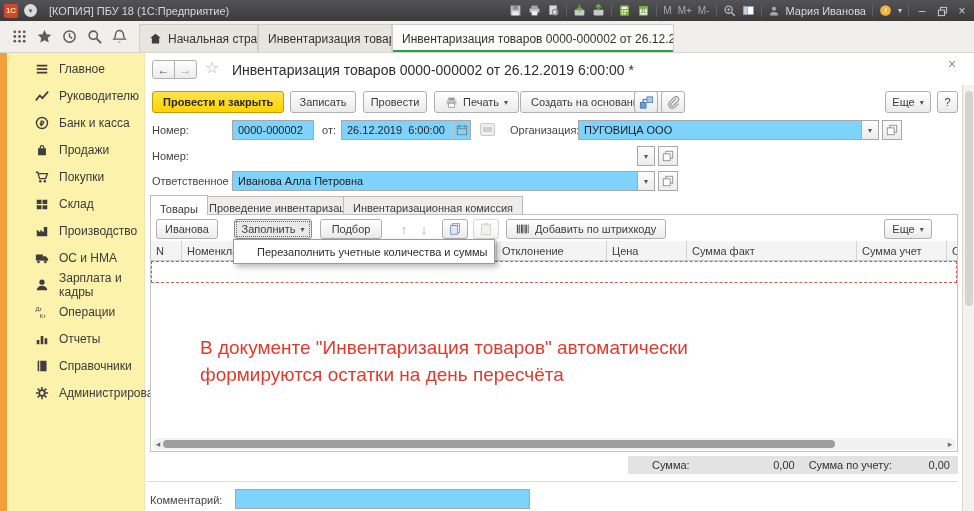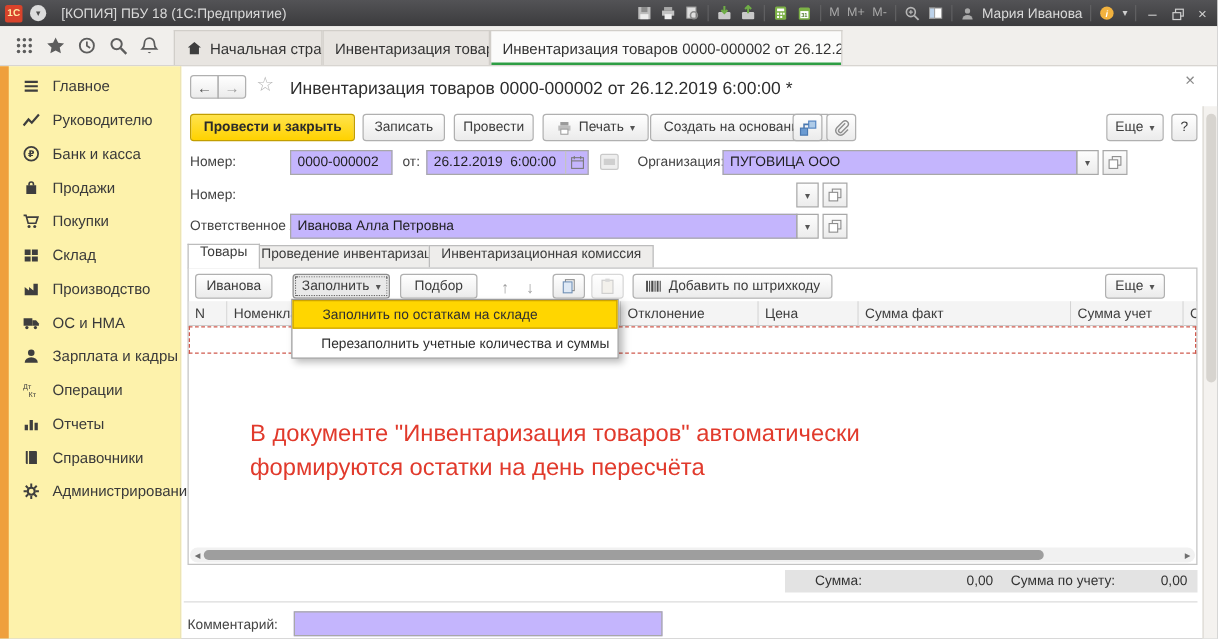--- a/index.html
+++ b/index.html
@@ -20,36 +20,36 @@
 
   
   #tabbar{position:absolute;left:0;top:21px;width:974px;height:32px;background:#f1efec;border-bottom:1px solid #d8d5d1;display:flex;align-items:flex-end}
   #quickicons{display:flex;align-items:center;gap:10px;padding:0 12px 8px 12px}
   .qico svg{fill:#5d5d5d}
   .tab{height:28px;display:flex;align-items:center;gap:6px;padding:0 9px;background:#e8e5e1;border:1px solid #d1cec9;border-bottom:none;font-size:12px;color:#333;white-space:nowrap;overflow:hidden}
   .tab.active{background:#fbfbfa;box-shadow:inset 0 -2px 0 #2e9e44}
 
   
   #sidebar{position:absolute;left:0;top:53px;width:145px;height:458px;background:#fdf2ab;border-left:7px solid #efa03d;border-right:1px solid #ece4b4;padding-top:2px}
-  .side-item{display:flex;align-items:center;gap:10px;height:27px;padding-left:11px;font-size:12px;color:#3a3a3a}
+  .side-item{display:flex;align-items:center;gap:10px;height:27px;padding-left:28px;font-size:12px;color:#3a3a3a}
   .side-item svg{fill:#3e3e3e;flex:none}
 
   
   .btn{position:absolute;display:flex;align-items:center;justify-content:center;gap:5px;height:22px;padding:0 10px;background:linear-gradient(#ffffff,#ebebeb);border:1px solid #b0b0b0;border-radius:3px;color:#3c3c3c;font-size:11px}
   .btn.small{height:20px;padding:0 9px}
   .btn.primary{background:linear-gradient(#ffe34d,#ffd200);border-color:#c29e00;font-weight:bold;color:#2a2a2a}
   .btn.pressed{background:#e9e9e9;border-color:#8d8d8d;outline:1px dotted #6a6a6a;outline-offset:-3px}
   .caret{font-size:8px;color:#555}
   .lbl{position:absolute;line-height:20px;color:#444;white-space:nowrap}
-  .field{position:absolute;height:20px;border:1px solid #a8a8a8;background:#c4b5fd;display:flex;align-items:center;padding:0 5px;white-space:pre;color:#1e1e1e}
+  .field{position:absolute;height:20px;border:1px solid #a8a8a8;background:#7dd3fc;display:flex;align-items:center;padding:0 5px;white-space:pre;color:#1e1e1e}
   .mini{position:absolute;height:20px;width:18px;border:1px solid #a8a8a8;background:linear-gradient(#fdfdfd,#ececec);display:flex;align-items:center;justify-content:center}
   .flat-ico{color:#9f9f9f;font-size:13px;line-height:20px;text-align:center}
 
   
-  .itab{position:absolute;height:19px;display:flex;align-items:flex-start;padding:0 9px;border:1px solid #bcbcbc;background:#eeedeb;color:#3c3c3c;white-space:nowrap}
+  .itab{position:absolute;height:19px;display:flex;align-items:flex-end;padding:0 9px;border:1px solid #bcbcbc;background:#eeedeb;color:#3c3c3c;white-space:nowrap}
   .itab.active{background:#fff;border-bottom:none;height:20px;z-index:3}
   #grid-panel{position:absolute;left:150px;top:214px;width:808px;height:238px;border:1px solid #c3c3c3;background:#fff}
   .hcell{position:absolute;top:241px;height:20px;background:#f4f4f4;border-right:1px solid #d4d4d4;border-bottom:1px solid #cbcbcb;display:flex;align-items:center;padding:0 5px;overflow:hidden;white-space:nowrap;color:#3e3e3e}
   #empty-row{position:absolute;left:151px;top:261px;width:806px;height:22px;background:#fff;border:1px dashed #d05a4e}
   #annotation{position:absolute;left:200px;top:334px;font-size:19px;line-height:27px;white-space:nowrap}
 
   
   #fill-menu{position:absolute;left:233px;top:239px;width:262px;background:#fff;border:1px solid #9b9b9b;box-shadow:3px 3px 6px rgba(0,0,0,.28);z-index:20}
   .menu-item{height:23px;display:flex;align-items:center;padding-left:23px;color:#2f2f2f;white-space:nowrap}
   .menu-item.hl{background:#ffd600;border:1px solid #cda400}
@@ -514,17 +514,16 @@
   <div id="group-sep"></div>
 
   <div class="lbl" style="left:150px;top:490px">Комментарий:</div>
   <input class="field" style="left: 235px; top: 489px; width: 295px; font-size: 11px; font-family: inherit;">
 
   <div id="vscroll">
       <div id="vthumb"></div>
     </div>
 
   <div id="fill-menu">
-    <div class="menu-item hl">Заполнить по остаткам на складе</div>
     <div class="menu-item">Перезаполнить учетные количества и суммы</div>
   </div>
 
 </div>
 
 </body></html>

